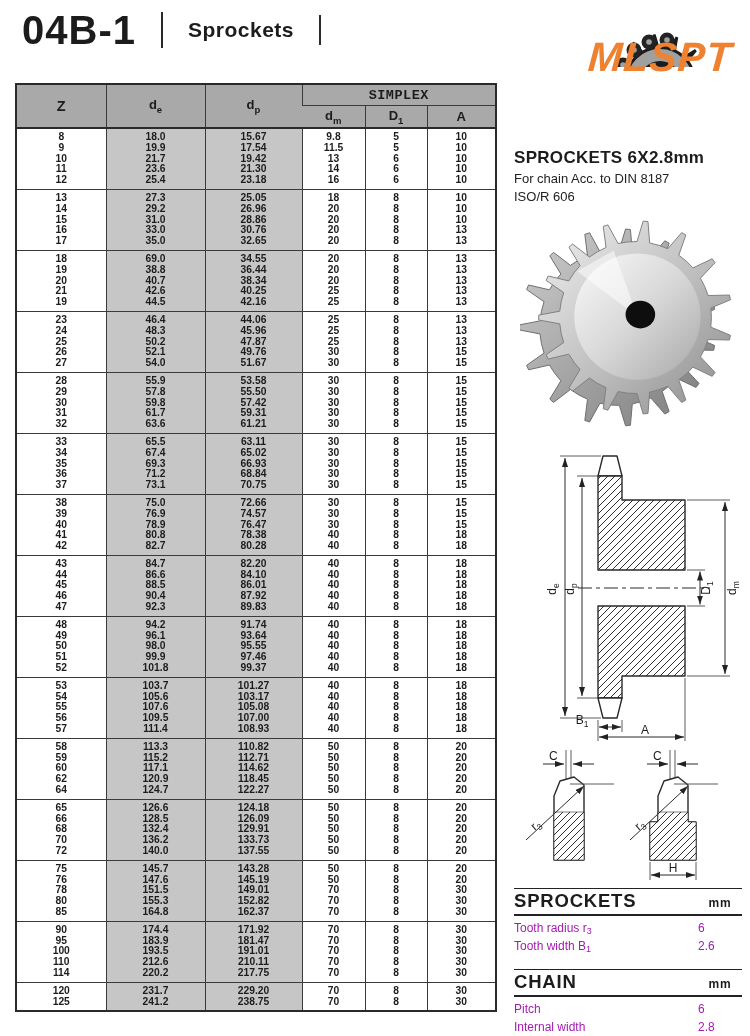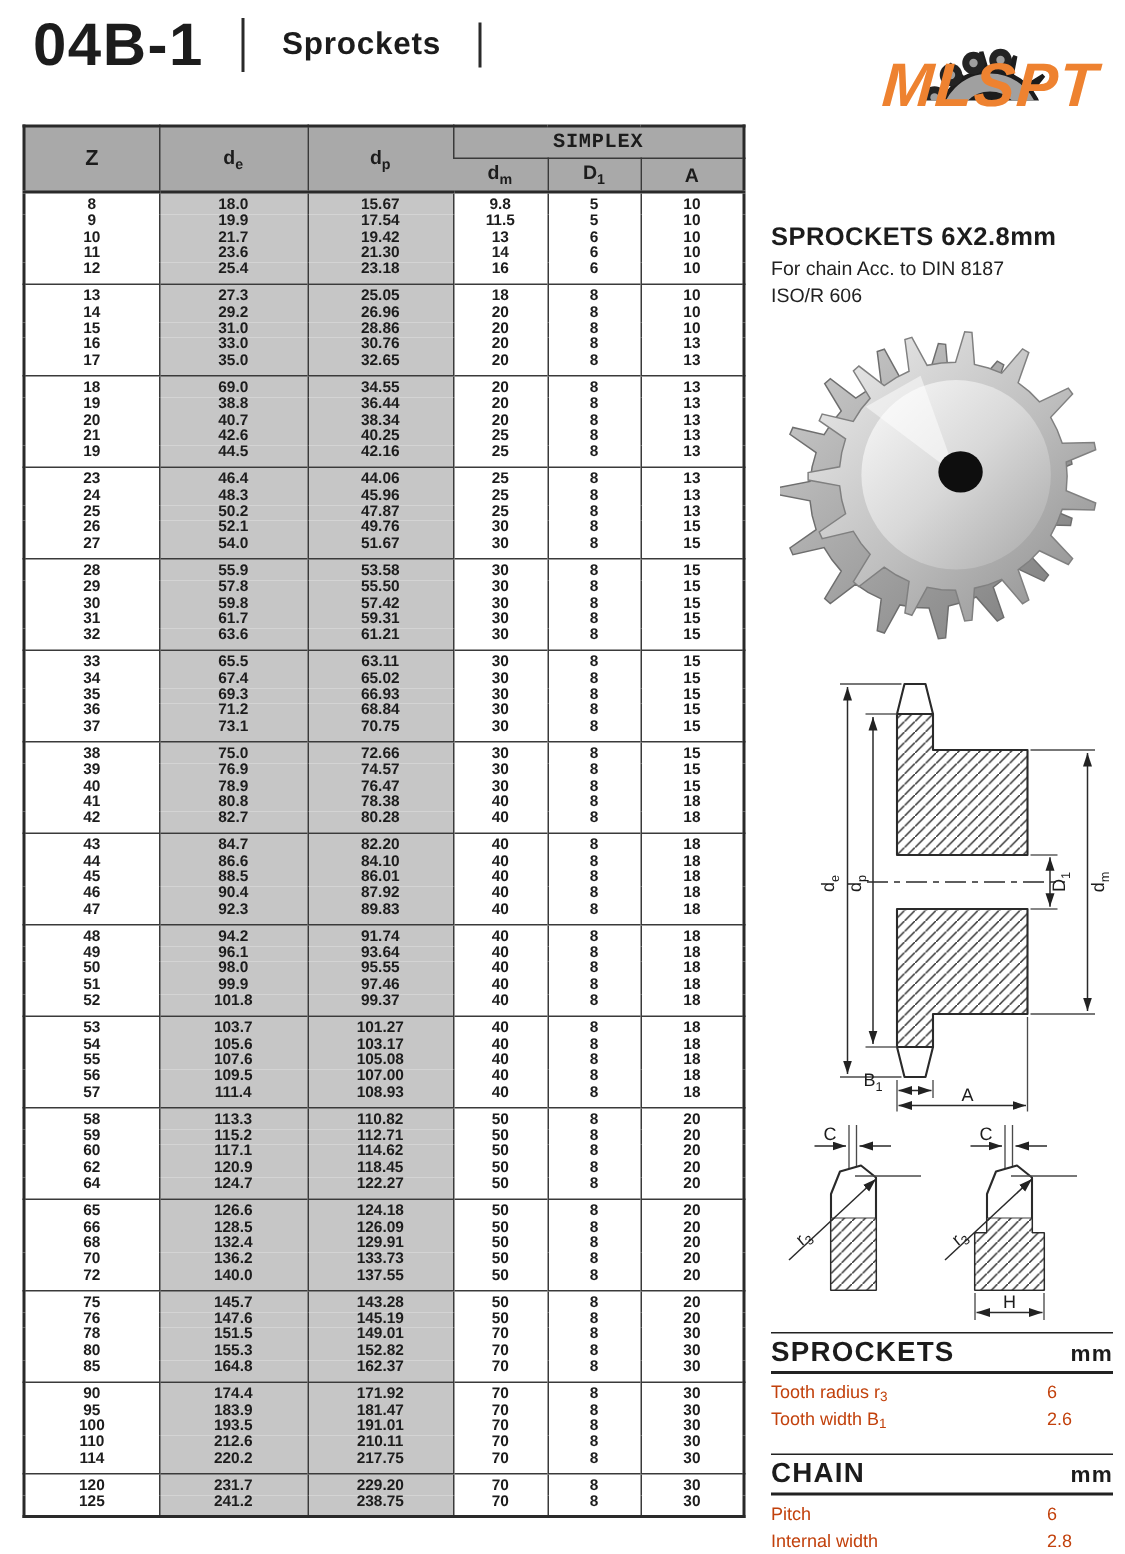--- a/index.html
+++ b/index.html
@@ -64,23 +64,23 @@
   .dlab{font-size:12px;fill:#1c1c1c;}
   .ssub{font-size:8.5px;}
 
   
   .specs{position:absolute;left:2px;top:860px;width:228px;}
   .spec-head{
     display:flex;justify-content:space-between;align-items:baseline;
     border-top:1.5px solid #222;border-bottom:2.2px solid #222;
     font-size:18.5px;font-weight:bold;letter-spacing:0.8px;padding:1px 0 2px 0;
   }
-  .spec-head .unit{width:44px;text-align:right;font-size:15px;}
+  .spec-head .unit{width:44px;text-align:center;font-size:12px;}
   .spec-rows{margin-top:5px;}
-  .spec-row{display:flex;font-size:12px;line-height:15px;color:#c2410c;}
+  .spec-row{display:flex;font-size:12px;line-height:15px;color:#a21caf;}
   .spec-row .lbl{flex:1;}
   .spec-row .lbl sub{font-size:9px;vertical-align:-2px;}
   .spec-row .val{width:44px;text-align:left;}
   .chain-head{margin-top:12px;}
 </style>
 </head>
 <body>
 
 <svg width="0" height="0" style="position:absolute" aria-hidden="true">
   <defs>

